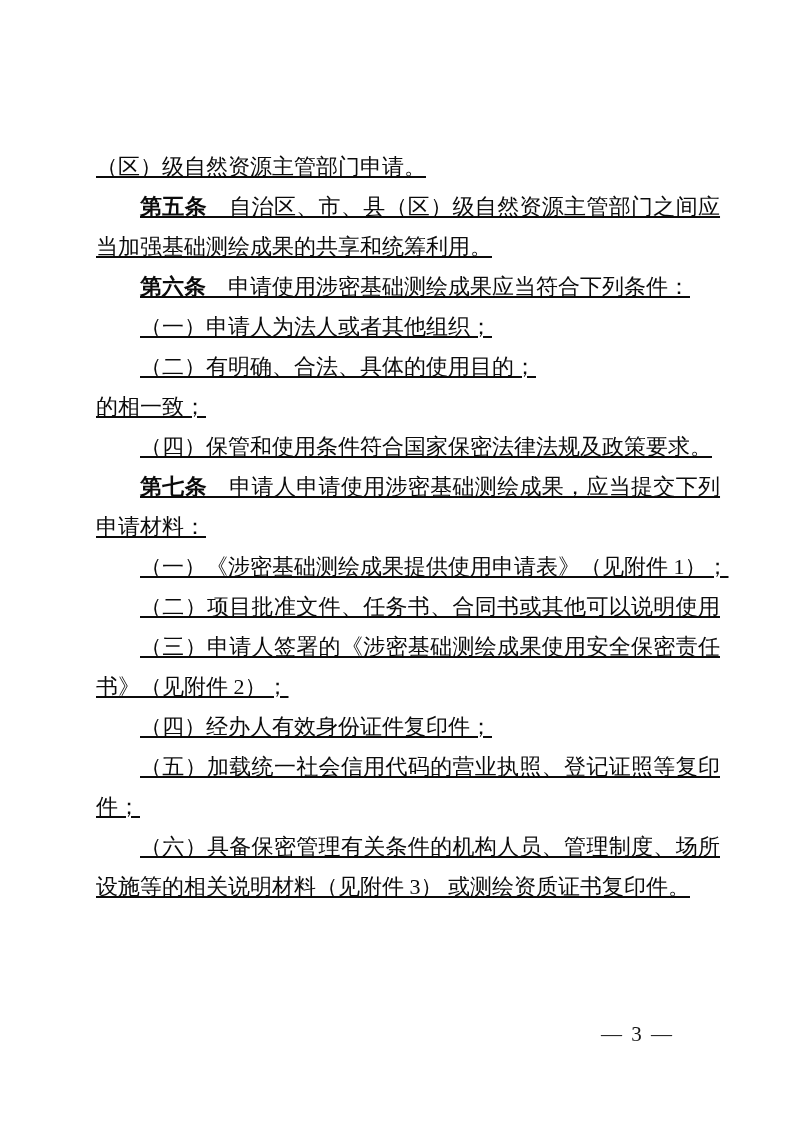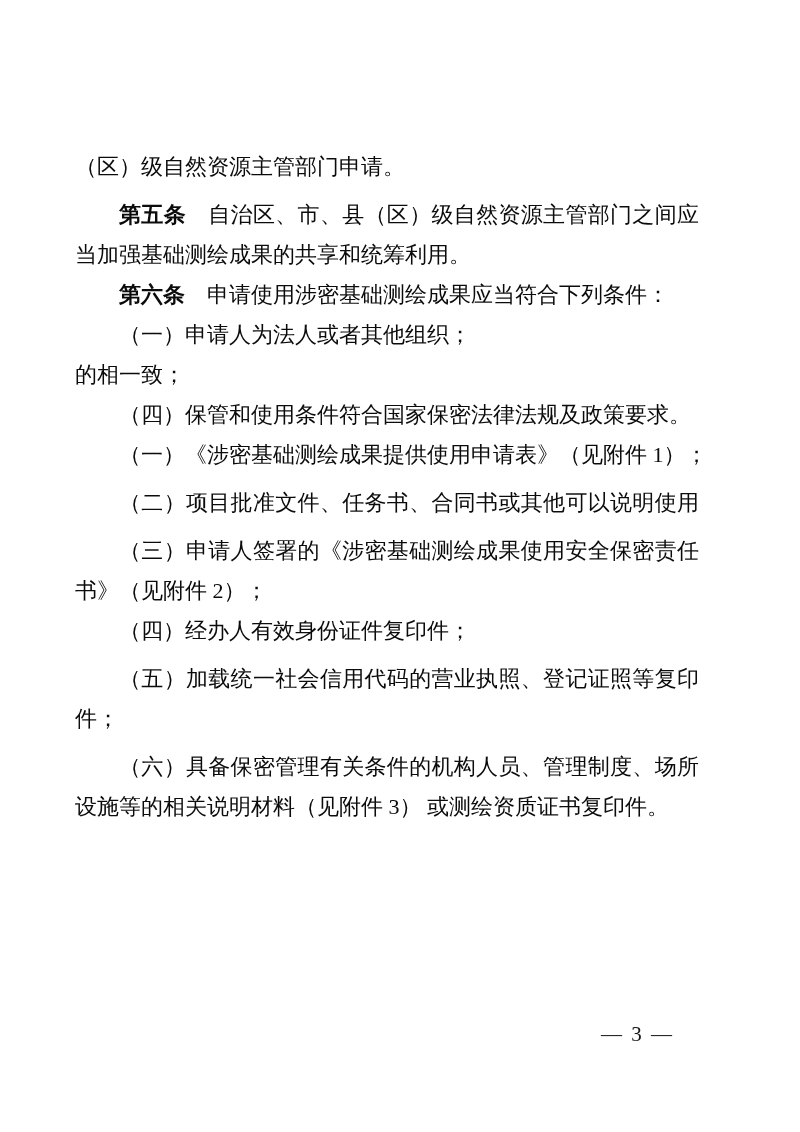--- a/index.html
+++ b/index.html
@@ -12,36 +12,36 @@
     width: 800px;
     height: 1132px;
     margin: 0 auto;
     background: #ffffff;
     overflow: hidden;
     font-family: "Liberation Serif", "DejaVu Serif", serif;
     color: #0b0b0b;
   }
   .text-block {
     position: absolute;
-    left: 75px;
+    left: 96px;
     top: 147px;
     width: 624px;
+    text-decoration: underline;
   }
   .line {
     font-size: 22px;
     line-height: 40px;
     height: 40px;
     white-space: nowrap;
     text-align: left;
   }
   .line.fill {
     white-space: normal;
     text-align: justify;
     text-align-last: justify;
-    margin-top: 8px;
   }
   .line.indent {
     text-indent: 44px;
   }
   .seg-b {
     font-weight: 700;
   }
   .footer {
     position: absolute;
     top: 1014px;
@@ -55,22 +55,25 @@
 </head>
 <body>
 
 <div class="page">
   <div class="text-block" id="text-block">
       <div class="line"><span>（区）级自然资源主管部门申请。</span></div>
       <div class="line indent fill"><span class="seg-b">第五条</span><span>　自治区、市、县（区）级自然资源主管部门之间应</span></div>
       <div class="line"><span>当加强基础测绘成果的共享和统筹利用。</span></div>
       <div class="line indent"><span class="seg-b">第六条</span><span>　申请使用涉密基础测绘成果应当符合下列条件：</span></div>
       <div class="line indent"><span>（一）申请人为法人或者其他组织；</span></div>
+      <div class="line indent"><span>（二）有明确、合法、具体的使用目的；</span></div>
       <div class="line"><span>的相一致；</span></div>
       <div class="line indent"><span>（四）保管和使用条件符合国家保密法律法规及政策要求。</span></div>
+      <div class="line indent fill"><span class="seg-b">第七条</span><span>　申请人申请使用涉密基础测绘成果，应当提交下列</span></div>
+      <div class="line"><span>申请材料：</span></div>
       <div class="line indent"><span>（一）《涉密基础测绘成果提供使用申请表》（见附件 1）；</span></div>
       <div class="line indent fill"><span>（二）项目批准文件、任务书、合同书或其他可以说明使用</span></div>
       <div class="line indent fill"><span>（三）申请人签署的《涉密基础测绘成果使用安全保密责任</span></div>
       <div class="line"><span>书》（见附件 2）；</span></div>
       <div class="line indent"><span>（四）经办人有效身份证件复印件；</span></div>
       <div class="line indent fill"><span>（五）加载统一社会信用代码的营业执照、登记证照等复印</span></div>
       <div class="line"><span>件；</span></div>
       <div class="line indent fill"><span>（六）具备保密管理有关条件的机构人员、管理制度、场所</span></div>
       <div class="line"><span>设施等的相关说明材料（见附件 3） 或测绘资质证书复印件。</span></div>
     </div>

